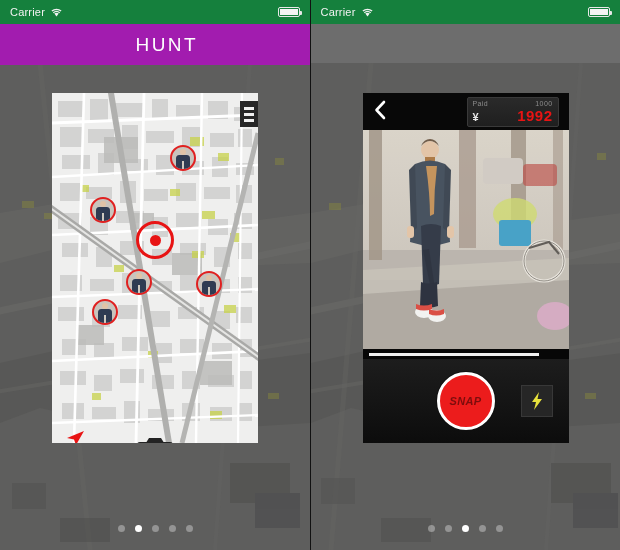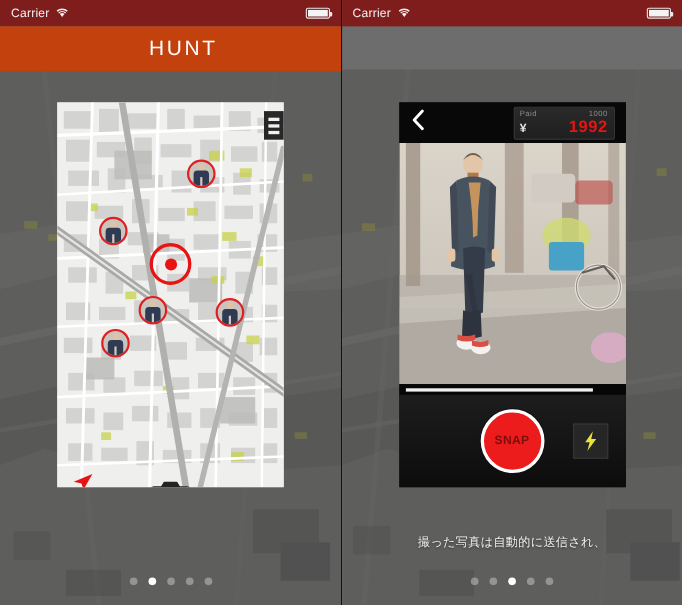--- a/index.html
+++ b/index.html
@@ -25,21 +25,21 @@
     height: 550px;
     overflow: hidden;
     background: #6d6d6d;
   }
   .panel.left { border-right: 1px solid #111; }
 
   
   .statusbar {
     position: relative;
     height: 22px;
-    background: #7f1d1d;
+    background: #15803d;
     display: flex;
     align-items: center;
     padding: 12px 10px;
     box-sizing: border-box;
     z-index: 40;
   }
   .sb-left { display: flex; align-items: center; gap: 5px; }
   .sb-carrier {
     color: #f2f2f2;
     font-size: 11px;
@@ -81,21 +81,21 @@
   .battery i {
     display: block;
     height: 100%;
     width: 100%;
     background: #f4f4f4;
   }
 
   
   .titlebar {
     height: 41px;
-    background: #c2410c;
+    background: #a21caf;
     display: flex;
     align-items: center;
     justify-content: center;
     position: relative;
     z-index: 40;
     padding-left: 24px;
   }
   .titlebar .title {
     color: #fdfdfd;
     font-size: 19px;
@@ -353,20 +353,21 @@
     background: #ec1c1c;
     border: 3px solid #fff;
     box-shadow: 0 0 0 1px #111;
     display: flex;
     align-items: center;
     justify-content: center;
     color: #7d0d0d;
     font-size: 11px;
     font-weight: bold;
     letter-spacing: .3px;
+    font-style: italic;
   }
   .flash {
     position: absolute;
     right: 16px; top: 50%;
     margin-top: -16px;
     width: 32px; height: 32px;
     background: #262626;
     border: 1px solid #383838;
     display: flex;
     align-items: center;
@@ -781,21 +782,20 @@
 
           <div class="flash">
             <svg width="14" height="20" viewBox="0 0 14 20">
               <path d="M9 1 L2 11 h4 l-2 8 l8 -11 h-4.5 Z" fill="#e8e23c"></path>
             </svg>
           </div>
         </div>
       </div>
 
       <div class="caption">
-        <p>撮った写真は自動的に送信され、</p>
       </div>
 
       <div class="dots">
         <b></b>
         <b></b>
         <b class="on"></b>
         <b></b>
         <b></b>
       </div>
     </div>

